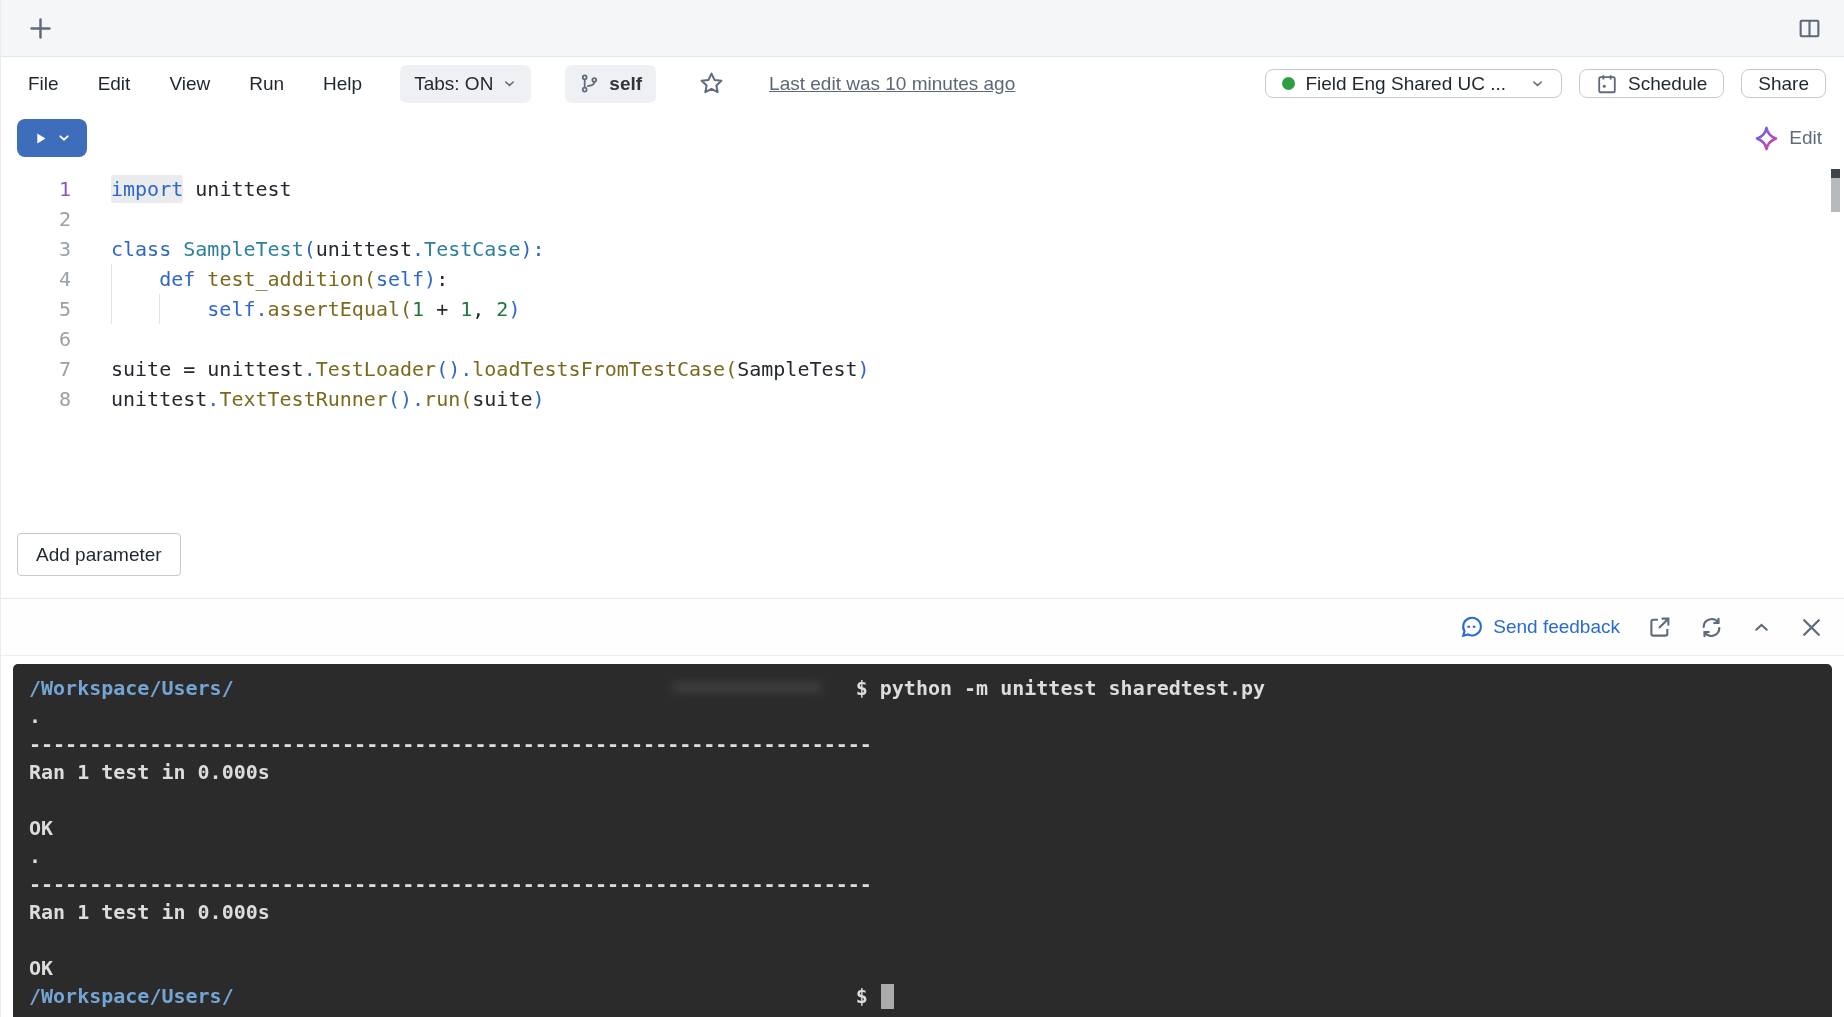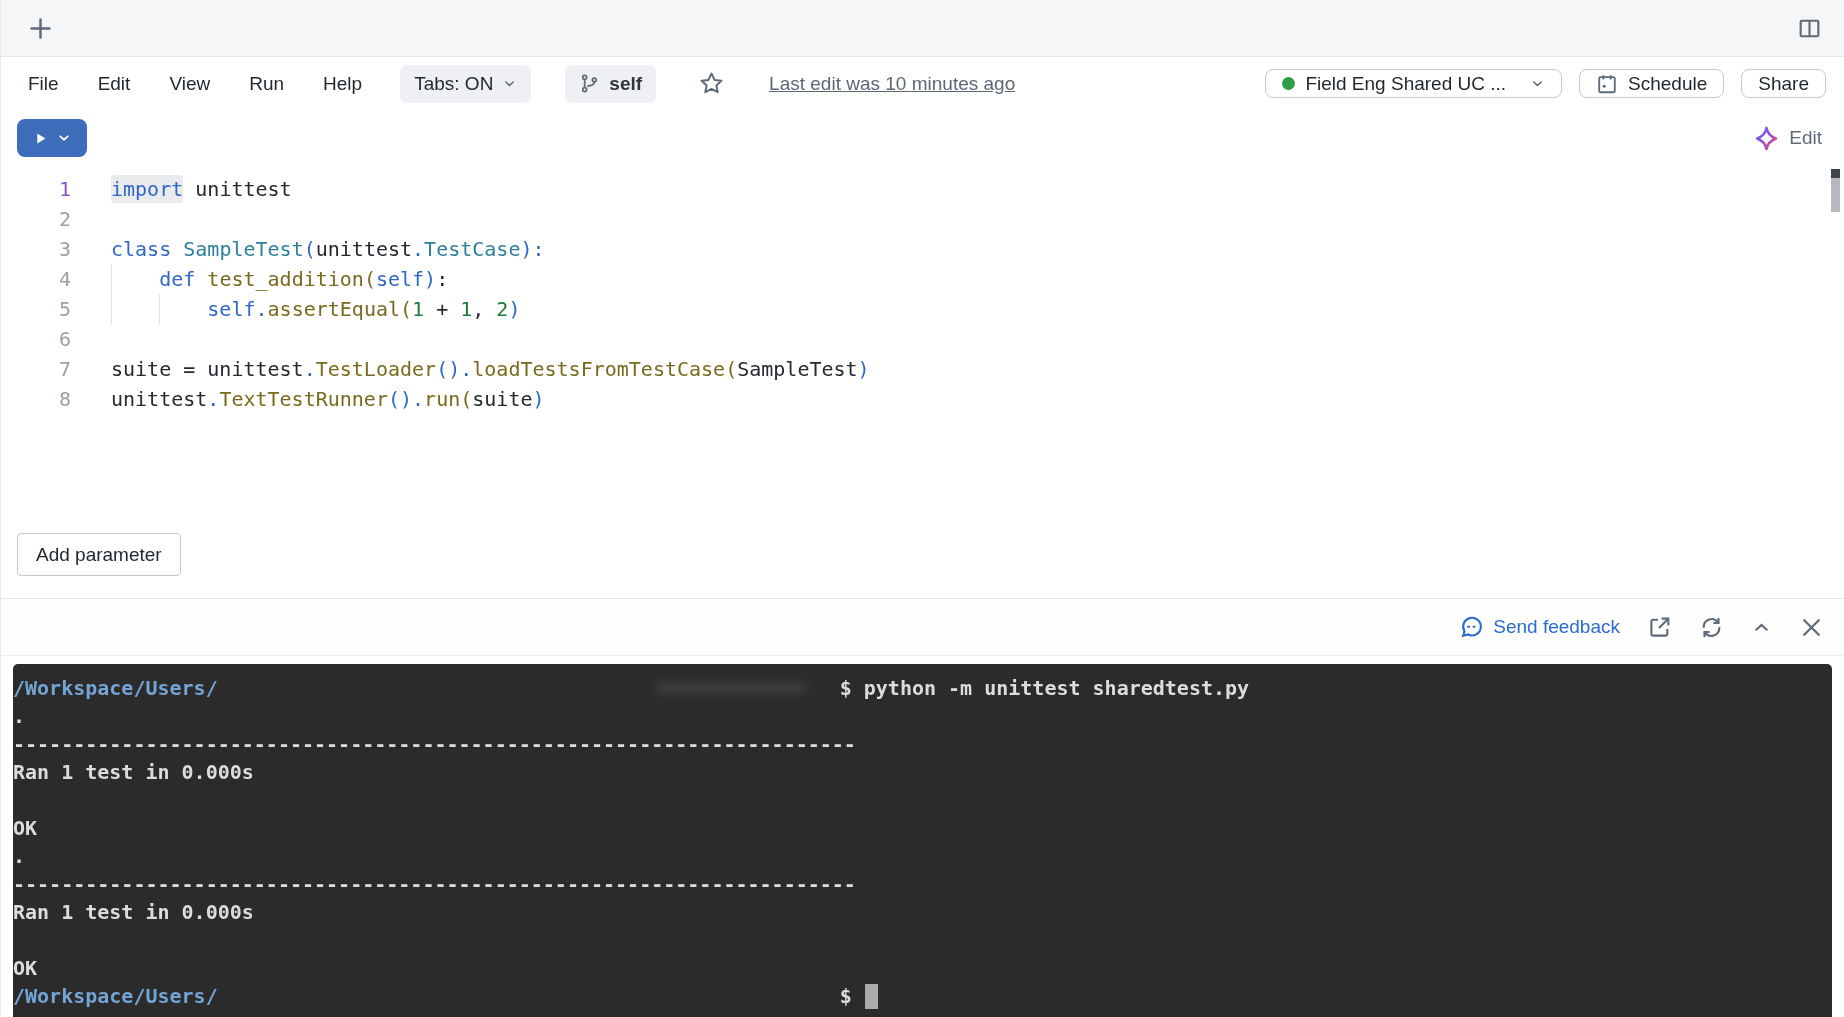--- a/index.html
+++ b/index.html
@@ -87,21 +87,21 @@
   .ptab.active::after {
     content:""; position:absolute; left:0; right:0; bottom:5px; height:4px;
     border-radius:2px; background:var(--accent,#2d6cdf);
   }
   .panel-right { margin-left:auto; display:flex; align-items:center; gap:27px; color:#5f6b7a; }
   .feedback-link { display:flex; align-items:center; gap:9px; color:var(--link,#2a6bcf); font-size:19px; cursor:pointer; }
   .panel-icon { display:flex; cursor:pointer; background:none; border:none; color:#5f6b7a; padding:0; }
   
   .terminal {
     margin:8px 12px 0; height:353px; background:var(--terminal-bg,#2b2b2b);
-    border-radius:5px 5px 0 0; padding:10px 0; overflow:hidden;
+    border-radius:5px 5px 0 0; padding:10px 16px; overflow:hidden;
     font-family:"DejaVu Sans Mono", monospace; font-size:20px; font-weight:700;
     color:var(--terminal-text,#dcdcdc); cursor:text;
   }
   .tline { height:28px; line-height:28px; white-space:pre; display:flex; align-items:center; }
   .tpath { color:var(--terminal-path,#74a4d4); }
   .ttext { color:var(--terminal-text,#dcdcdc); }
   .tspacer { display:inline-block; width:622px; height:1px; position:relative; }
   .smudge {
     position:absolute; right:34px; top:-5px; width:150px; height:9px;
     background:#5a5a5a; filter:blur(5px); opacity:.5; border-radius:4px;

